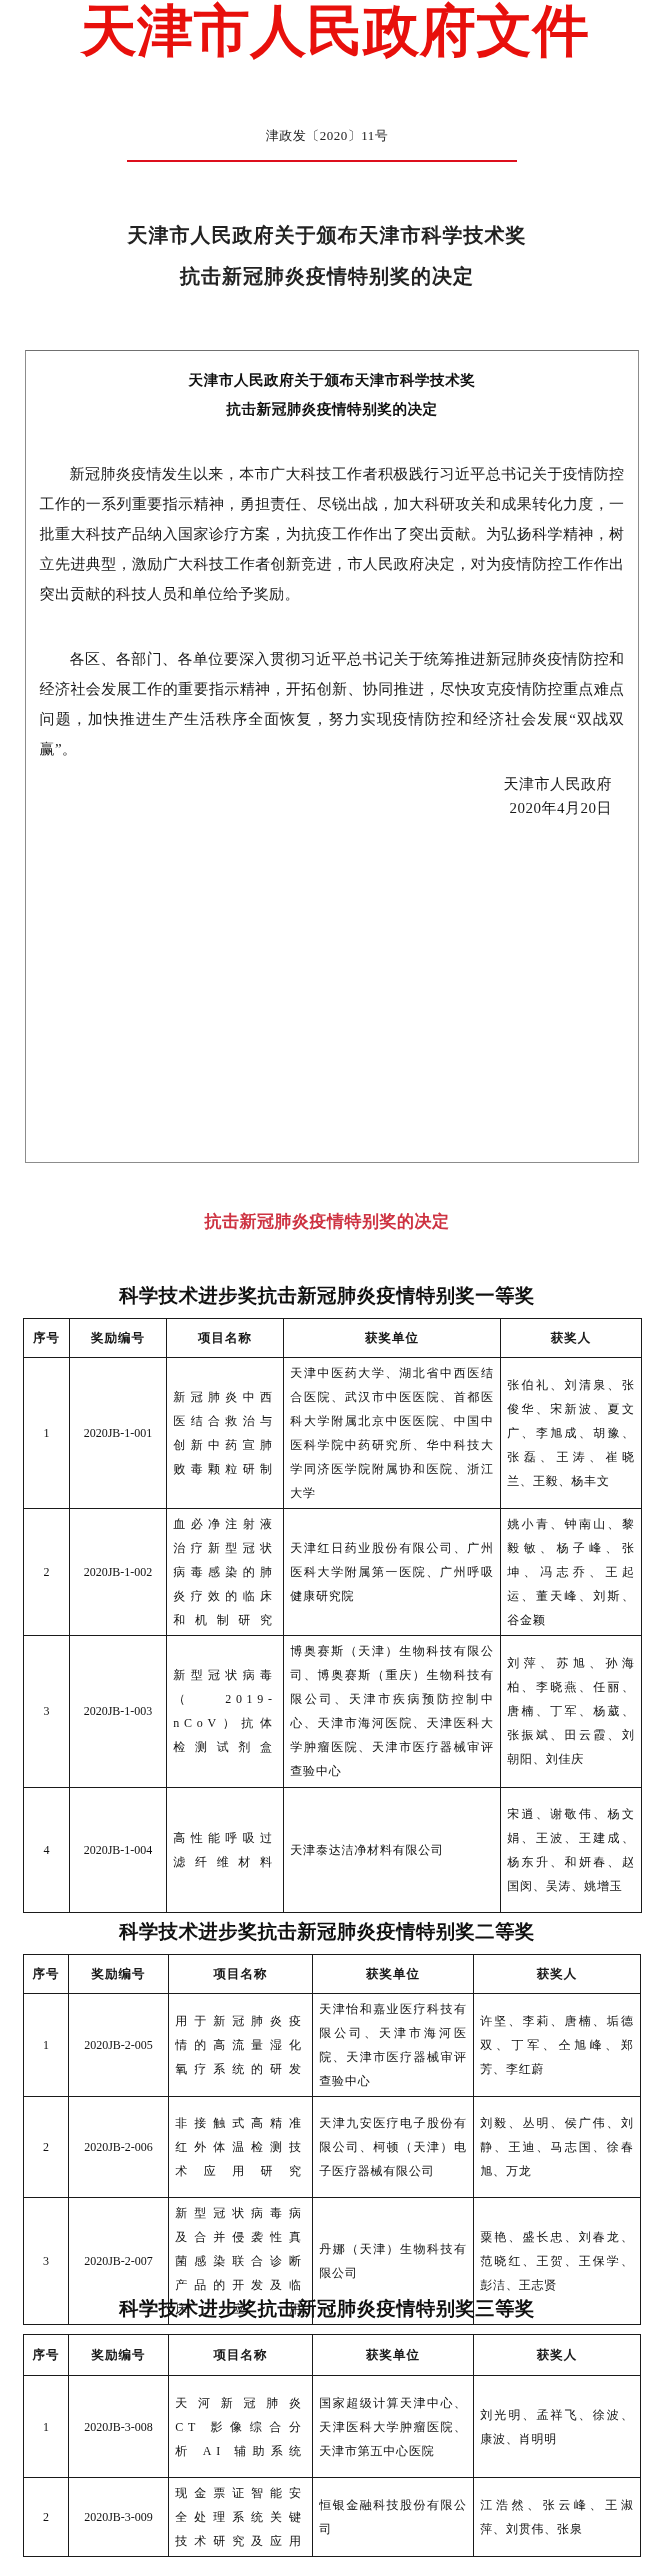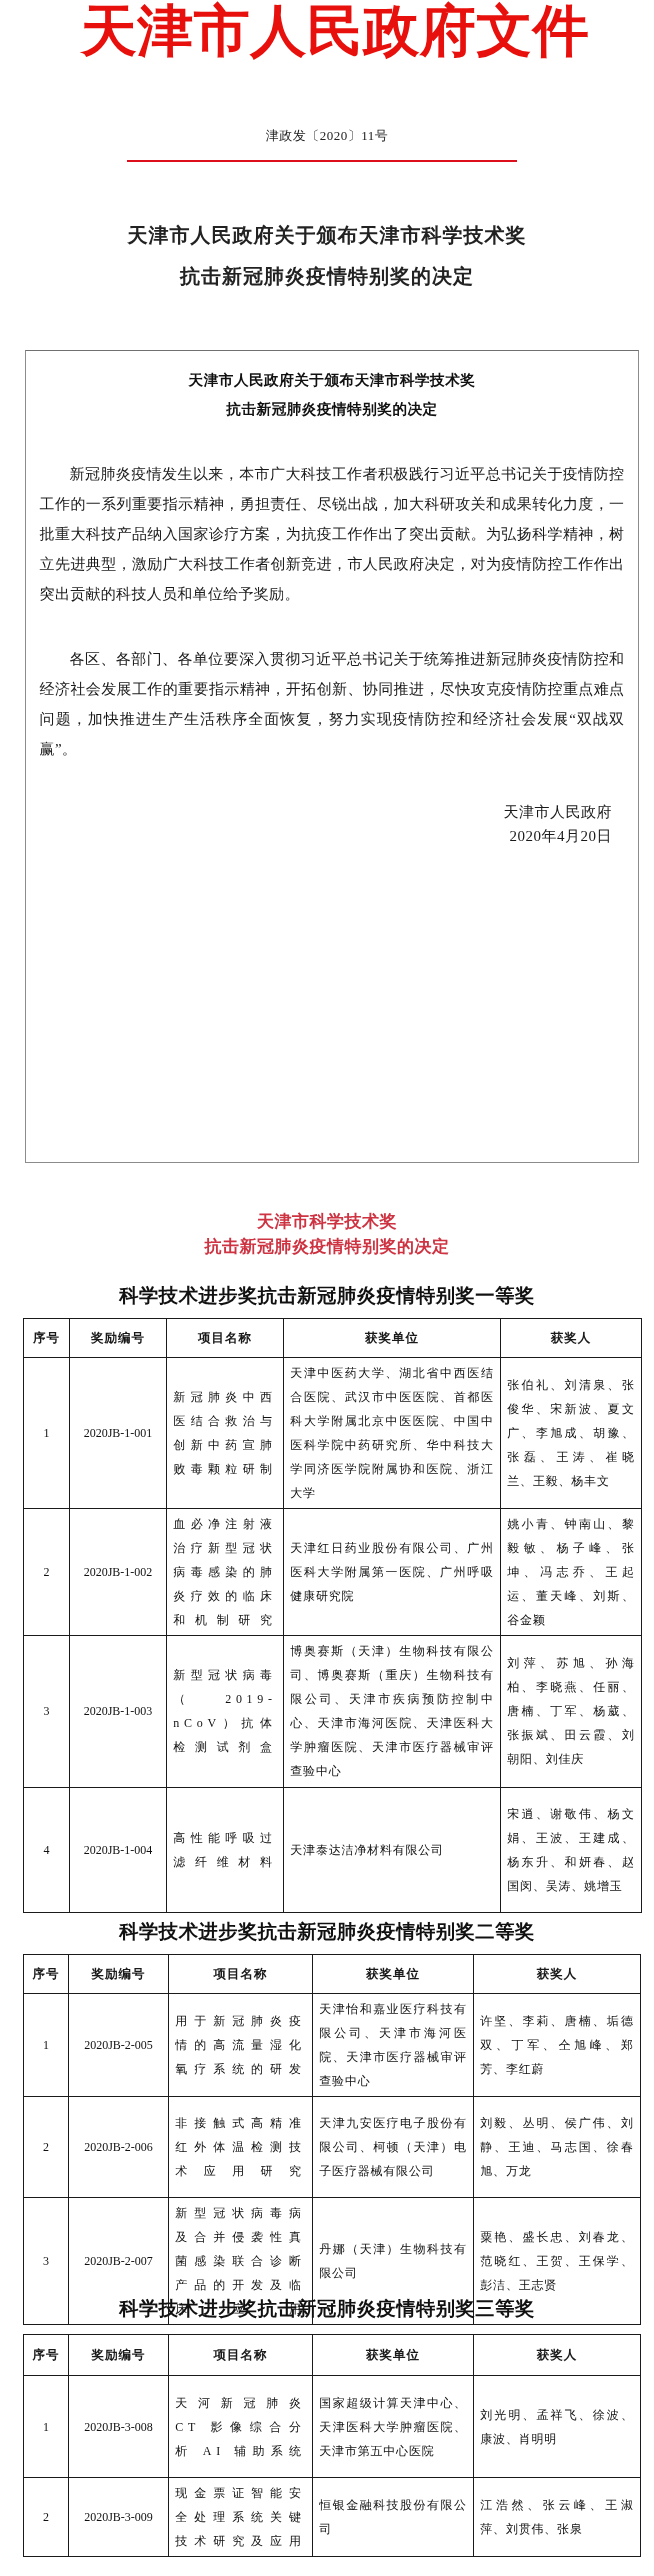--- a/index.html
+++ b/index.html
@@ -35,21 +35,21 @@
   .mark{position:absolute;width:6.3px;height:6.3px;border-color:#6a6a6a;}
   .mark.tl{left:-6.3px;top:-6.3px;border-right:1.6px solid #6a6a6a;border-bottom:1.6px solid #6a6a6a;}
   .mark.tr{right:-6.3px;top:-6.3px;border-left:1.6px solid #6a6a6a;border-bottom:1.6px solid #6a6a6a;}
   .mark.bl{left:-6.3px;bottom:-6.3px;border-right:1.6px solid #6a6a6a;border-top:1.6px solid #6a6a6a;}
   .mark.br{right:-6.3px;bottom:-6.3px;border-left:1.6px solid #6a6a6a;border-top:1.6px solid #6a6a6a;}
   .letter-title{text-align:center;font-family:var(--sans);font-weight:700;
     font-size:14.6px;line-height:29px;letter-spacing:0.5px;color:#111;}
   .salutation{margin-top:26px;font-size:15px;line-height:30px;letter-spacing:0.3px;}
   .para{margin-top:35px;font-size:15px;line-height:30px;letter-spacing:0.3px;
     text-align:justify;text-indent:2em;}
-  .sign-block{margin-top:36px;text-align:right;padding-right:12.5px;
+  .sign-block{margin-top:8px;text-align:right;padding-right:12.5px;
     font-size:15px;line-height:24px;letter-spacing:0.5px;}
 
   
   .awards-heading{top:1210px;left:0;width:100%;text-align:center;
     font-family:var(--sans);font-weight:700;font-size:17px;line-height:24.6px;
     color:var(--heading-red);letter-spacing:0.5px;}
 
   
   .table-title{left:0;width:100%;text-align:center;font-family:var(--sans);
     font-weight:700;font-size:19.3px;line-height:25px;letter-spacing:0.5px;color:#111;}
@@ -123,21 +123,20 @@
     <p class="para">新冠肺炎疫情发生以来，本市广大科技工作者积极践行习近平总书记关于疫情防控工作的一系列重要指示精神，勇担责任、尽锐出战，加大科研攻关和成果转化力度，一批重大科技产品纳入国家诊疗方案，为抗疫工作作出了突出贡献。为弘扬科学精神，树立先进典型，激励广大科技工作者创新竞进，市人民政府决定，对为疫情防控工作作出突出贡献的科技人员和单位给予奖励。</p>
     <p class="para">各区、各部门、各单位要深入贯彻习近平总书记关于统筹推进新冠肺炎疫情防控和经济社会发展工作的重要指示精神，开拓创新、协同推进，尽快攻克疫情防控重点难点问题，加快推进生产生活秩序全面恢复，努力实现疫情防控和经济社会发展“双战双赢”。</p>
 
     <div class="sign-block">
       <div>天津市人民政府</div>
       <div>2020年4月20日</div>
     </div>
   </div>
 
   <div class="abs awards-heading">
-    <div>天津市科学技术奖</div>
     <div>抗击新冠肺炎疫情特别奖的决定</div>
   </div>
 
   <h2 id="title-0" class="abs table-title">科学技术进步奖抗击新冠肺炎疫情特别奖一等奖</h2>
   <table id="table-0" class="tbl">
       <colgroup>
         <col class="c0">
         <col class="c1">
         <col class="c2">
         <col class="c3">

